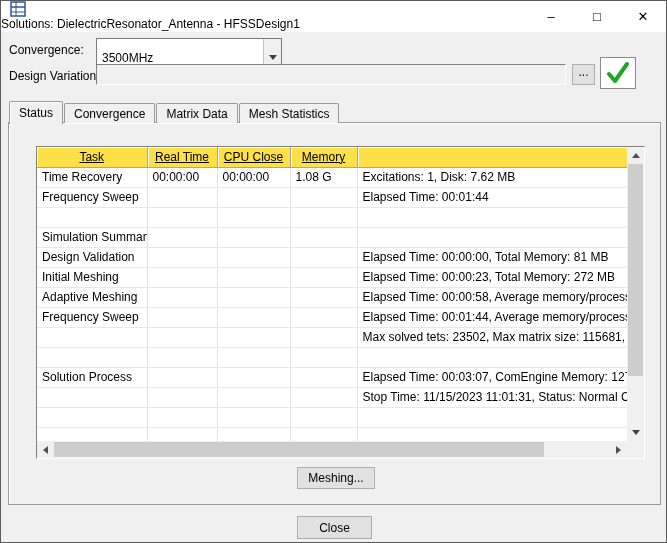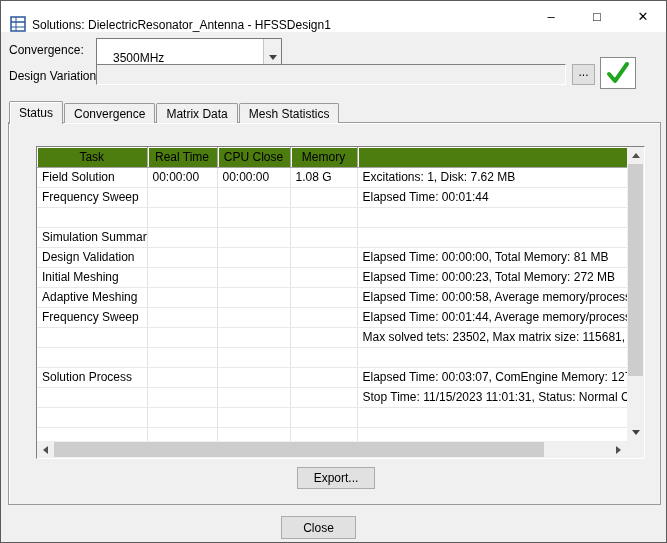--- a/index.html
+++ b/index.html
@@ -6,37 +6,37 @@
   body { margin: 0; background: #ffffff; font-family: "Liberation Sans", sans-serif; }
 
   .window {
     position: relative; width: 667px; height: 543px;
     background: #f0f0f0; border: 1px solid #5a5a5a; overflow: hidden;
   }
 
   
   .titlebar {
     position: absolute; left: 0; top: 0; width: 100%; height: 31px;
-    background: #ffffff; display: flex; align-items: flex-end;
+    background: #ffffff; display: flex; align-items: flex-start; flex-direction: column;
   }
   .appicon { width: 16px; height: 16px; margin: 0 6px 0 9px; display: inline-block; }
   .title { font-size: 12px; color: #000; white-space: nowrap; }
   .winbtns { position: absolute; right: 0; top: 0; height: 31px; display: flex; }
   .winbtn {
     width: 46px; height: 31px; display: flex; align-items: center; justify-content: center;
     font-size: 13px; color: #000; cursor: default;
   }
   .winbtn.close-btn { font-size: 13px; }
 
   
   .lbl { position: absolute; font-size: 12px; color: #000; }
 
   .combo {
     position: absolute; left: 95px; top: 37px; width: 186px; height: 39px;
-    background: #ffffff; border: 1px solid #7a7a7a; display: flex; align-items: center; padding-left: 11px;
+    background: #ffffff; border: 1px solid #7a7a7a; display: flex; align-items: center;
   }
   .combo-text { flex: 1; font-size: 12px; padding-left: 5px; }
   .combo-arrow {
     width: 18px; height: 100%; display: flex; align-items: center; justify-content: center;
     background: #f0f0f0; border-left: 1px solid #c5c5c5;
   }
   .tri-down { width: 0; height: 0; border-left: 4px solid transparent; border-right: 4px solid transparent; border-top: 5px solid #404040; }
   .tri-up   { width: 0; height: 0; border-left: 4px solid transparent; border-right: 4px solid transparent; border-bottom: 5px solid #505050; }
   .tri-left { width: 0; height: 0; border-top: 4px solid transparent; border-bottom: 4px solid transparent; border-right: 5px solid #505050; }
   .tri-right{ width: 0; height: 0; border-top: 4px solid transparent; border-bottom: 4px solid transparent; border-left: 5px solid #505050; }
@@ -81,23 +81,23 @@
     position: absolute; left: 35px; top: 145px; width: 609px; height: 313px;
     border: 1px solid; border-color: #808080 #ffffff #ffffff #808080;
     background: #ffffff;
   }
   .grid-clip {
     position: absolute; left: 0; top: 0; right: 17px; bottom: 17px;
     overflow: hidden; background: #ffffff;
   }
   table.grid { border-collapse: collapse; table-layout: fixed; width: 920px; }
   table.grid th {
-    height: 20px; background: #4d7c0f; font-weight: normal; font-size: 12px;
+    height: 20px; background: #fde047; font-weight: normal; font-size: 12px;
     border-right: 1px solid #a5a5a5; border-bottom: 1px solid #a5a5a5;
-    box-shadow: inset 1px 1px 0 #ffffff; text-align: center; padding: 0 4px;
+    box-shadow: inset 1px 1px 0 #ffffff; text-align: center; padding: 0 4px; text-decoration: underline;
   }
   table.grid td {
     height: 20px; font-size: 12px; color: #000;
     border-right: 1px solid #e2e2e2; border-bottom: 1px solid #e8e8e8;
     padding: 0 5px; white-space: nowrap; overflow: hidden;
   }
   td.col-real_time, td.col-cpu_time, td.col-memory { text-align: left; }
   .c-task { width: 110px; } .c-real { width: 70px; } .c-cpu { width: 73px; }
   .c-mem { width: 67px; } .c-info { width: 600px; }
 
@@ -119,21 +119,21 @@
   .h-thumb { position: absolute; top: 1px; height: 15px; left: 17px; width: 490px; background: #cdcdcd; }
   .sb-corner { position: absolute; right: 0; bottom: 0; width: 17px; height: 17px; background: #f0f0f0; }
 
   
   .btn {
     position: absolute; background: #e1e1e1; border: 1px solid #adadad;
     font-size: 12px; font-family: "Liberation Sans", sans-serif;
     display: flex; align-items: center; justify-content: center; color: #000;
   }
   .export-btn { left: 296px; top: 466px; width: 78px; height: 22px; }
-  .close-btn2 { left: 280px; top: 515px; width: 75px; height: 23px; }
+  .close-btn2 { left: 296px; top: 515px; width: 75px; height: 23px; }
 </style>
 </head>
 <body>
 
 <div class="window">
 
   <div class="titlebar">
     <span class="appicon">
       <svg width="16" height="16" viewBox="0 0 16 16">
         <rect x="1" y="1" width="14" height="14" fill="#ffffff" stroke="#2b579a" stroke-width="1.5"></rect>
@@ -196,21 +196,21 @@
           <tr>
             <th>Task</th>
             <th>Real Time</th>
             <th>CPU Close</th>
             <th>Memory</th>
             <th></th>
           </tr>
         </thead>
         <tbody>
             <tr>
-              <td class="col-task">Field Solution</td>
+              <td class="col-task">Time Recovery</td>
               <td class="col-real_time">00:00:00</td>
               <td class="col-cpu_time">00:00:00</td>
               <td class="col-memory">1.08 G</td>
               <td class="col-info">Excitations: 1, Disk: 7.62 MB</td>
             </tr>
             <tr>
               <td class="col-task">Frequency Sweep</td>
               <td class="col-real_time"></td>
               <td class="col-cpu_time"></td>
               <td class="col-memory"></td>
@@ -320,16 +320,16 @@
         </div>
       <div class="h-thumb"></div>
       <div class="sb-btn sb-right">
           <span class="tri-right"></span>
         </div>
     </div>
 
     <div class="sb-corner"></div>
   </div>
 
-  <div class="btn export-btn">Export...</div>
+  <div class="btn export-btn">Meshing...</div>
   <div class="btn close-btn2">Close</div>
 
 </div>
 
 </body></html>

